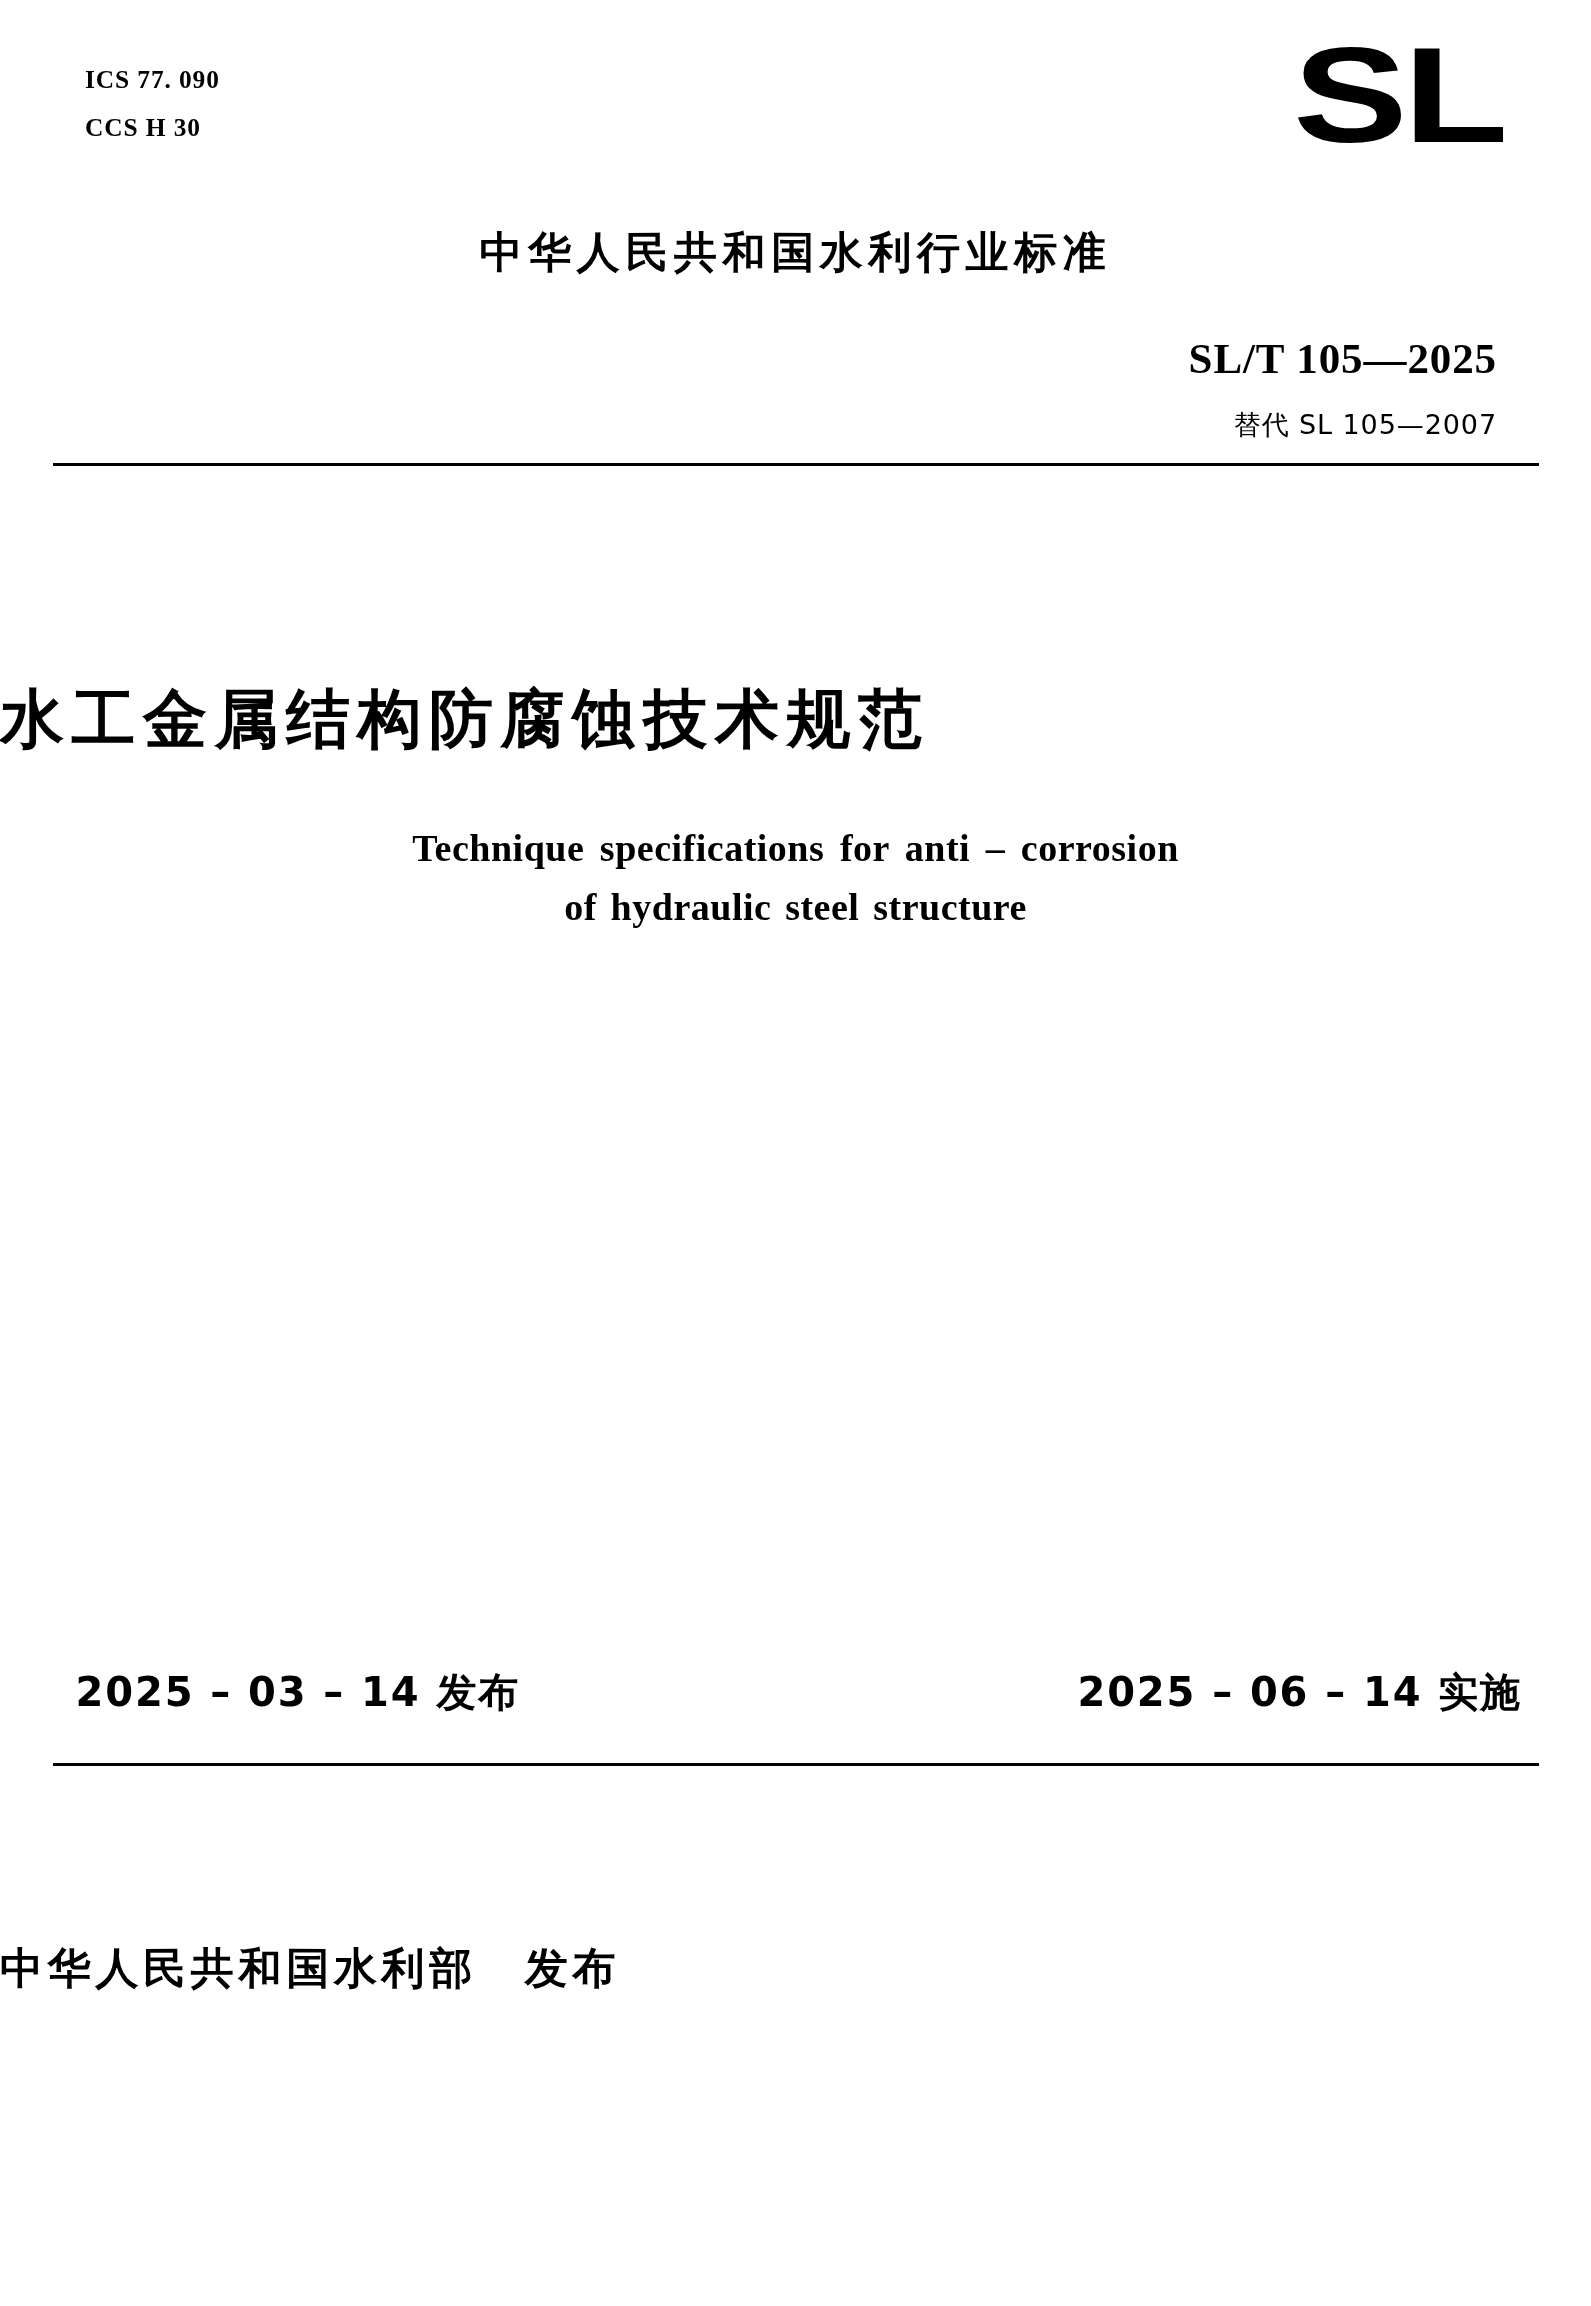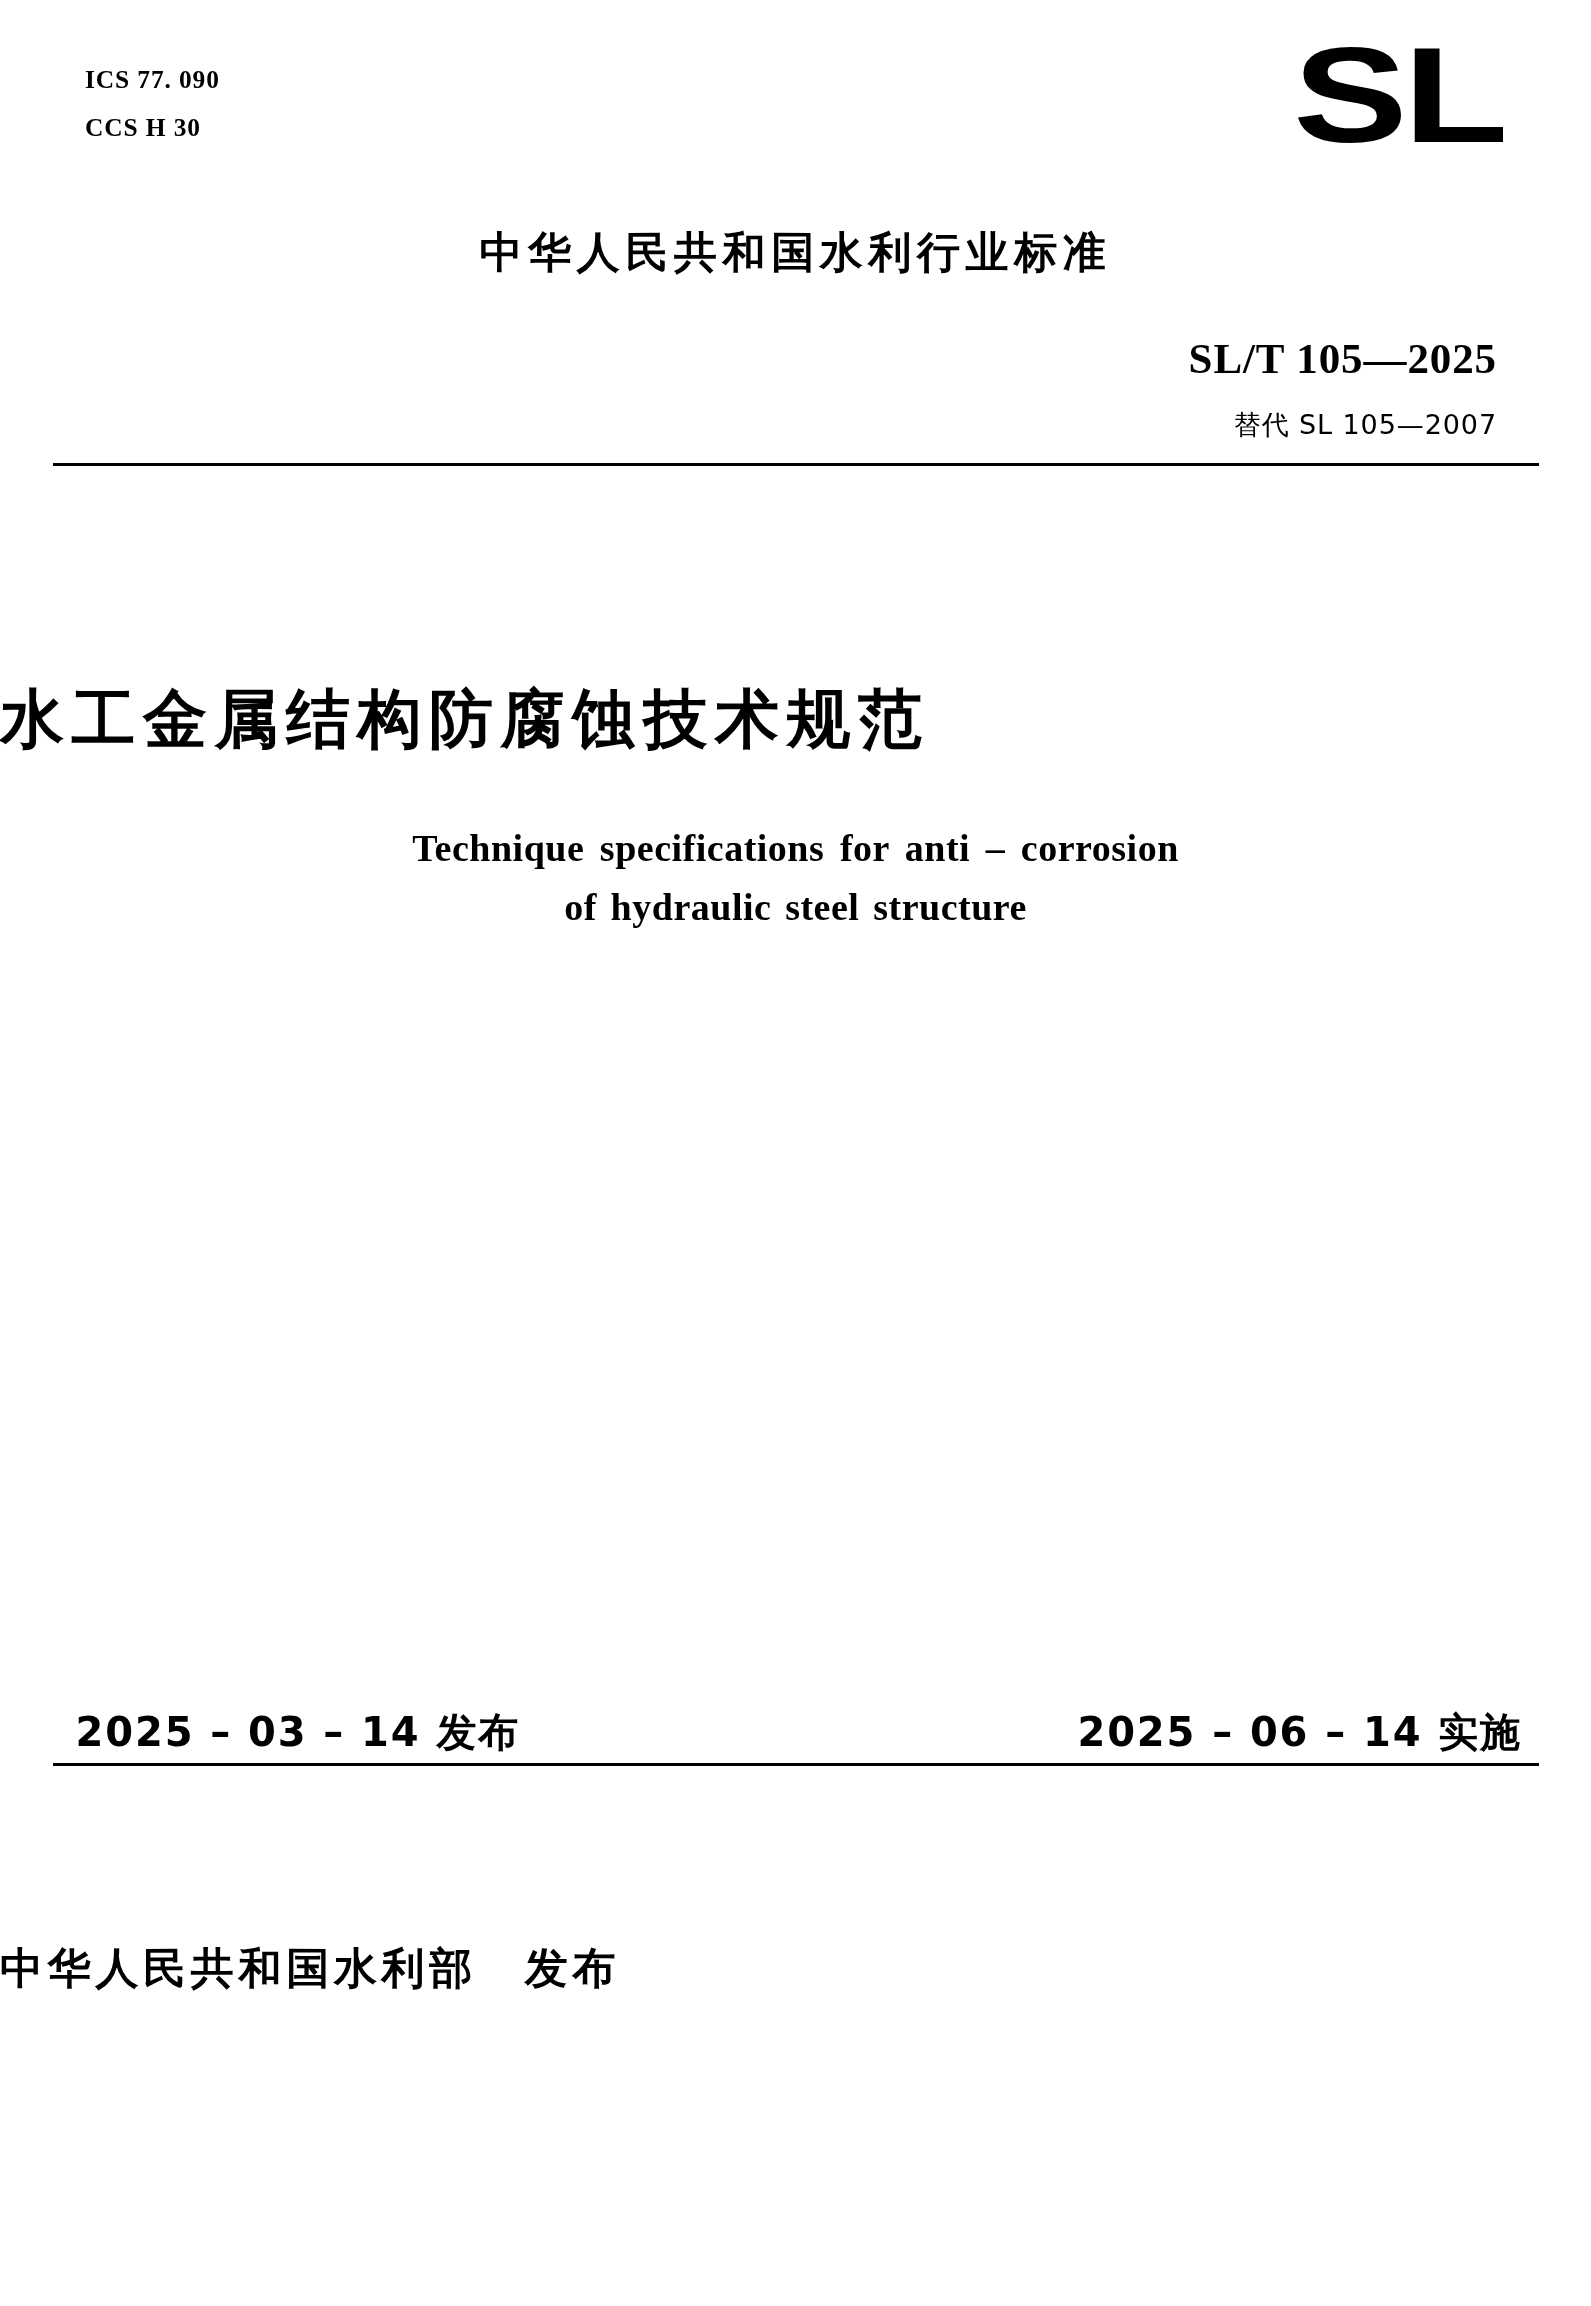--- a/index.html
+++ b/index.html
@@ -142,21 +142,21 @@
     align-items: baseline;
   }
   .date-item {
     font-family: "DejaVu Sans", sans-serif;
     font-weight: bold;
     font-size: 40px;
     letter-spacing: 1.9px;
     white-space: nowrap;
   }
   .date-left { padding-left: 22.6px; }
-  .date-right { padding-right: 17px; margin-top: 40px; }
+  .date-right { padding-right: 17px; }
 
   
   .publisher {
     position: absolute;
     left: 0;
     top: 1940px;
     width: 1591px;
     font-family: "DejaVu Sans", sans-serif;
     font-weight: bold;
     font-size: 43px;

